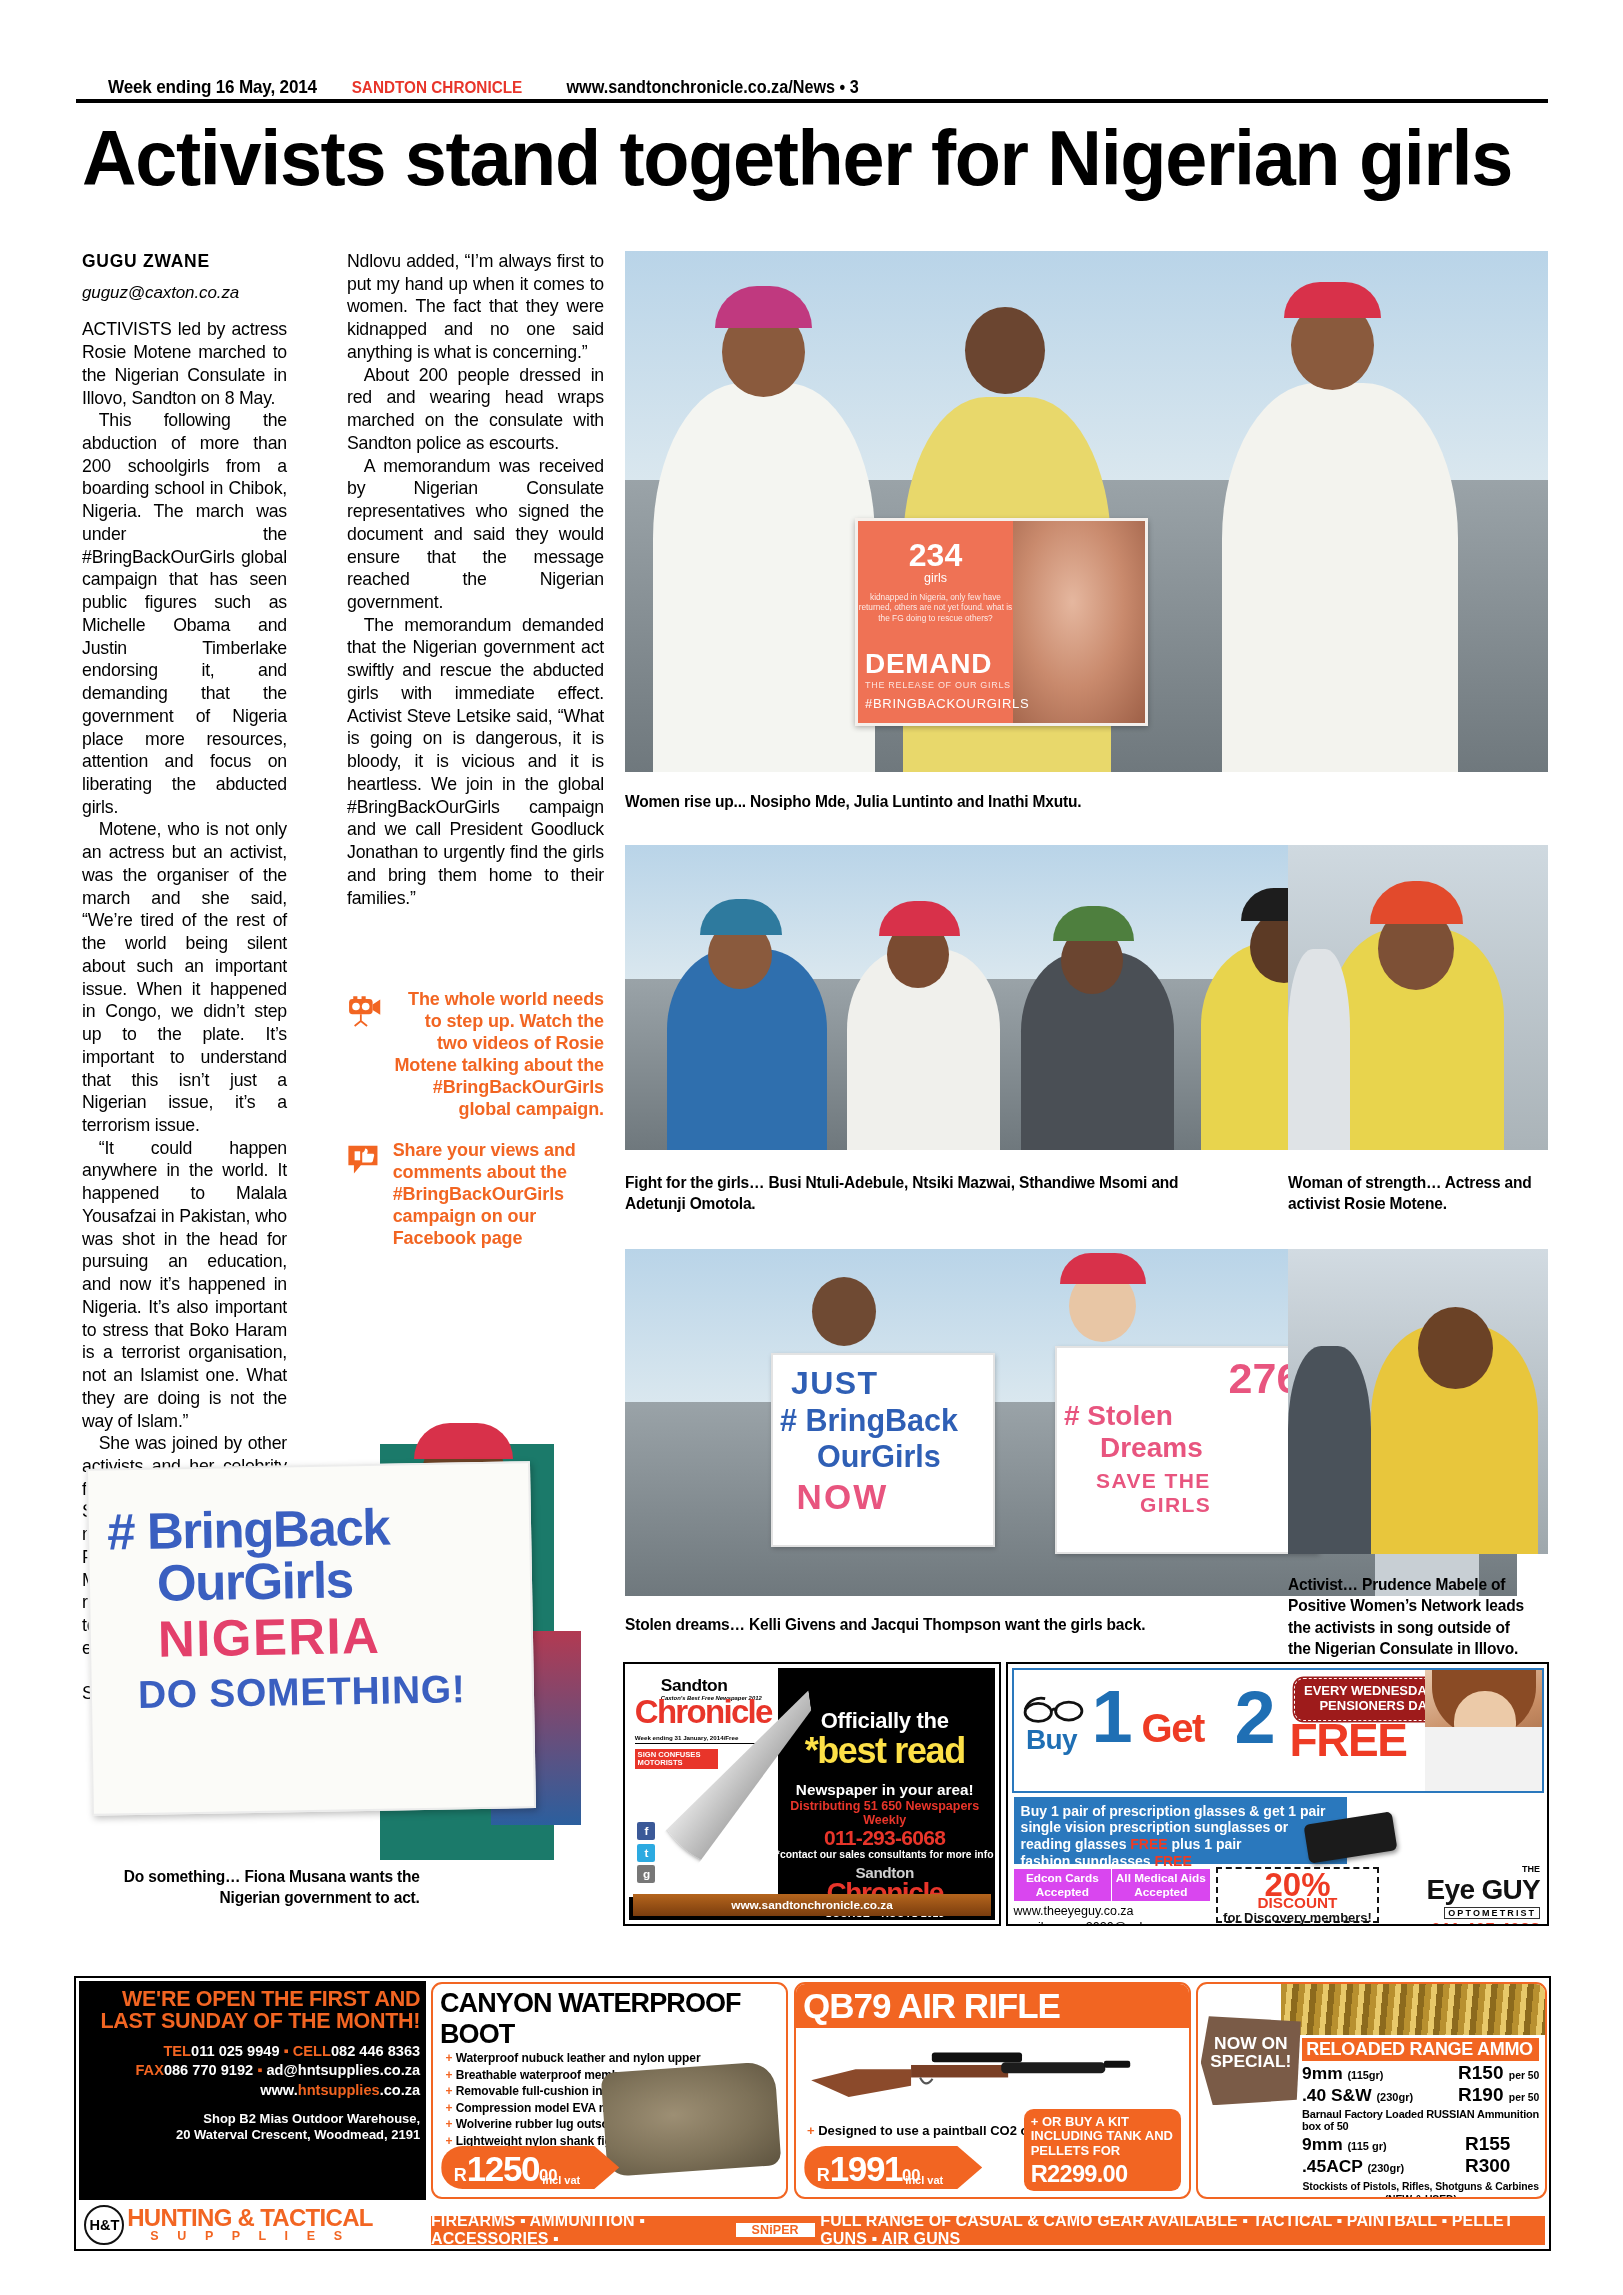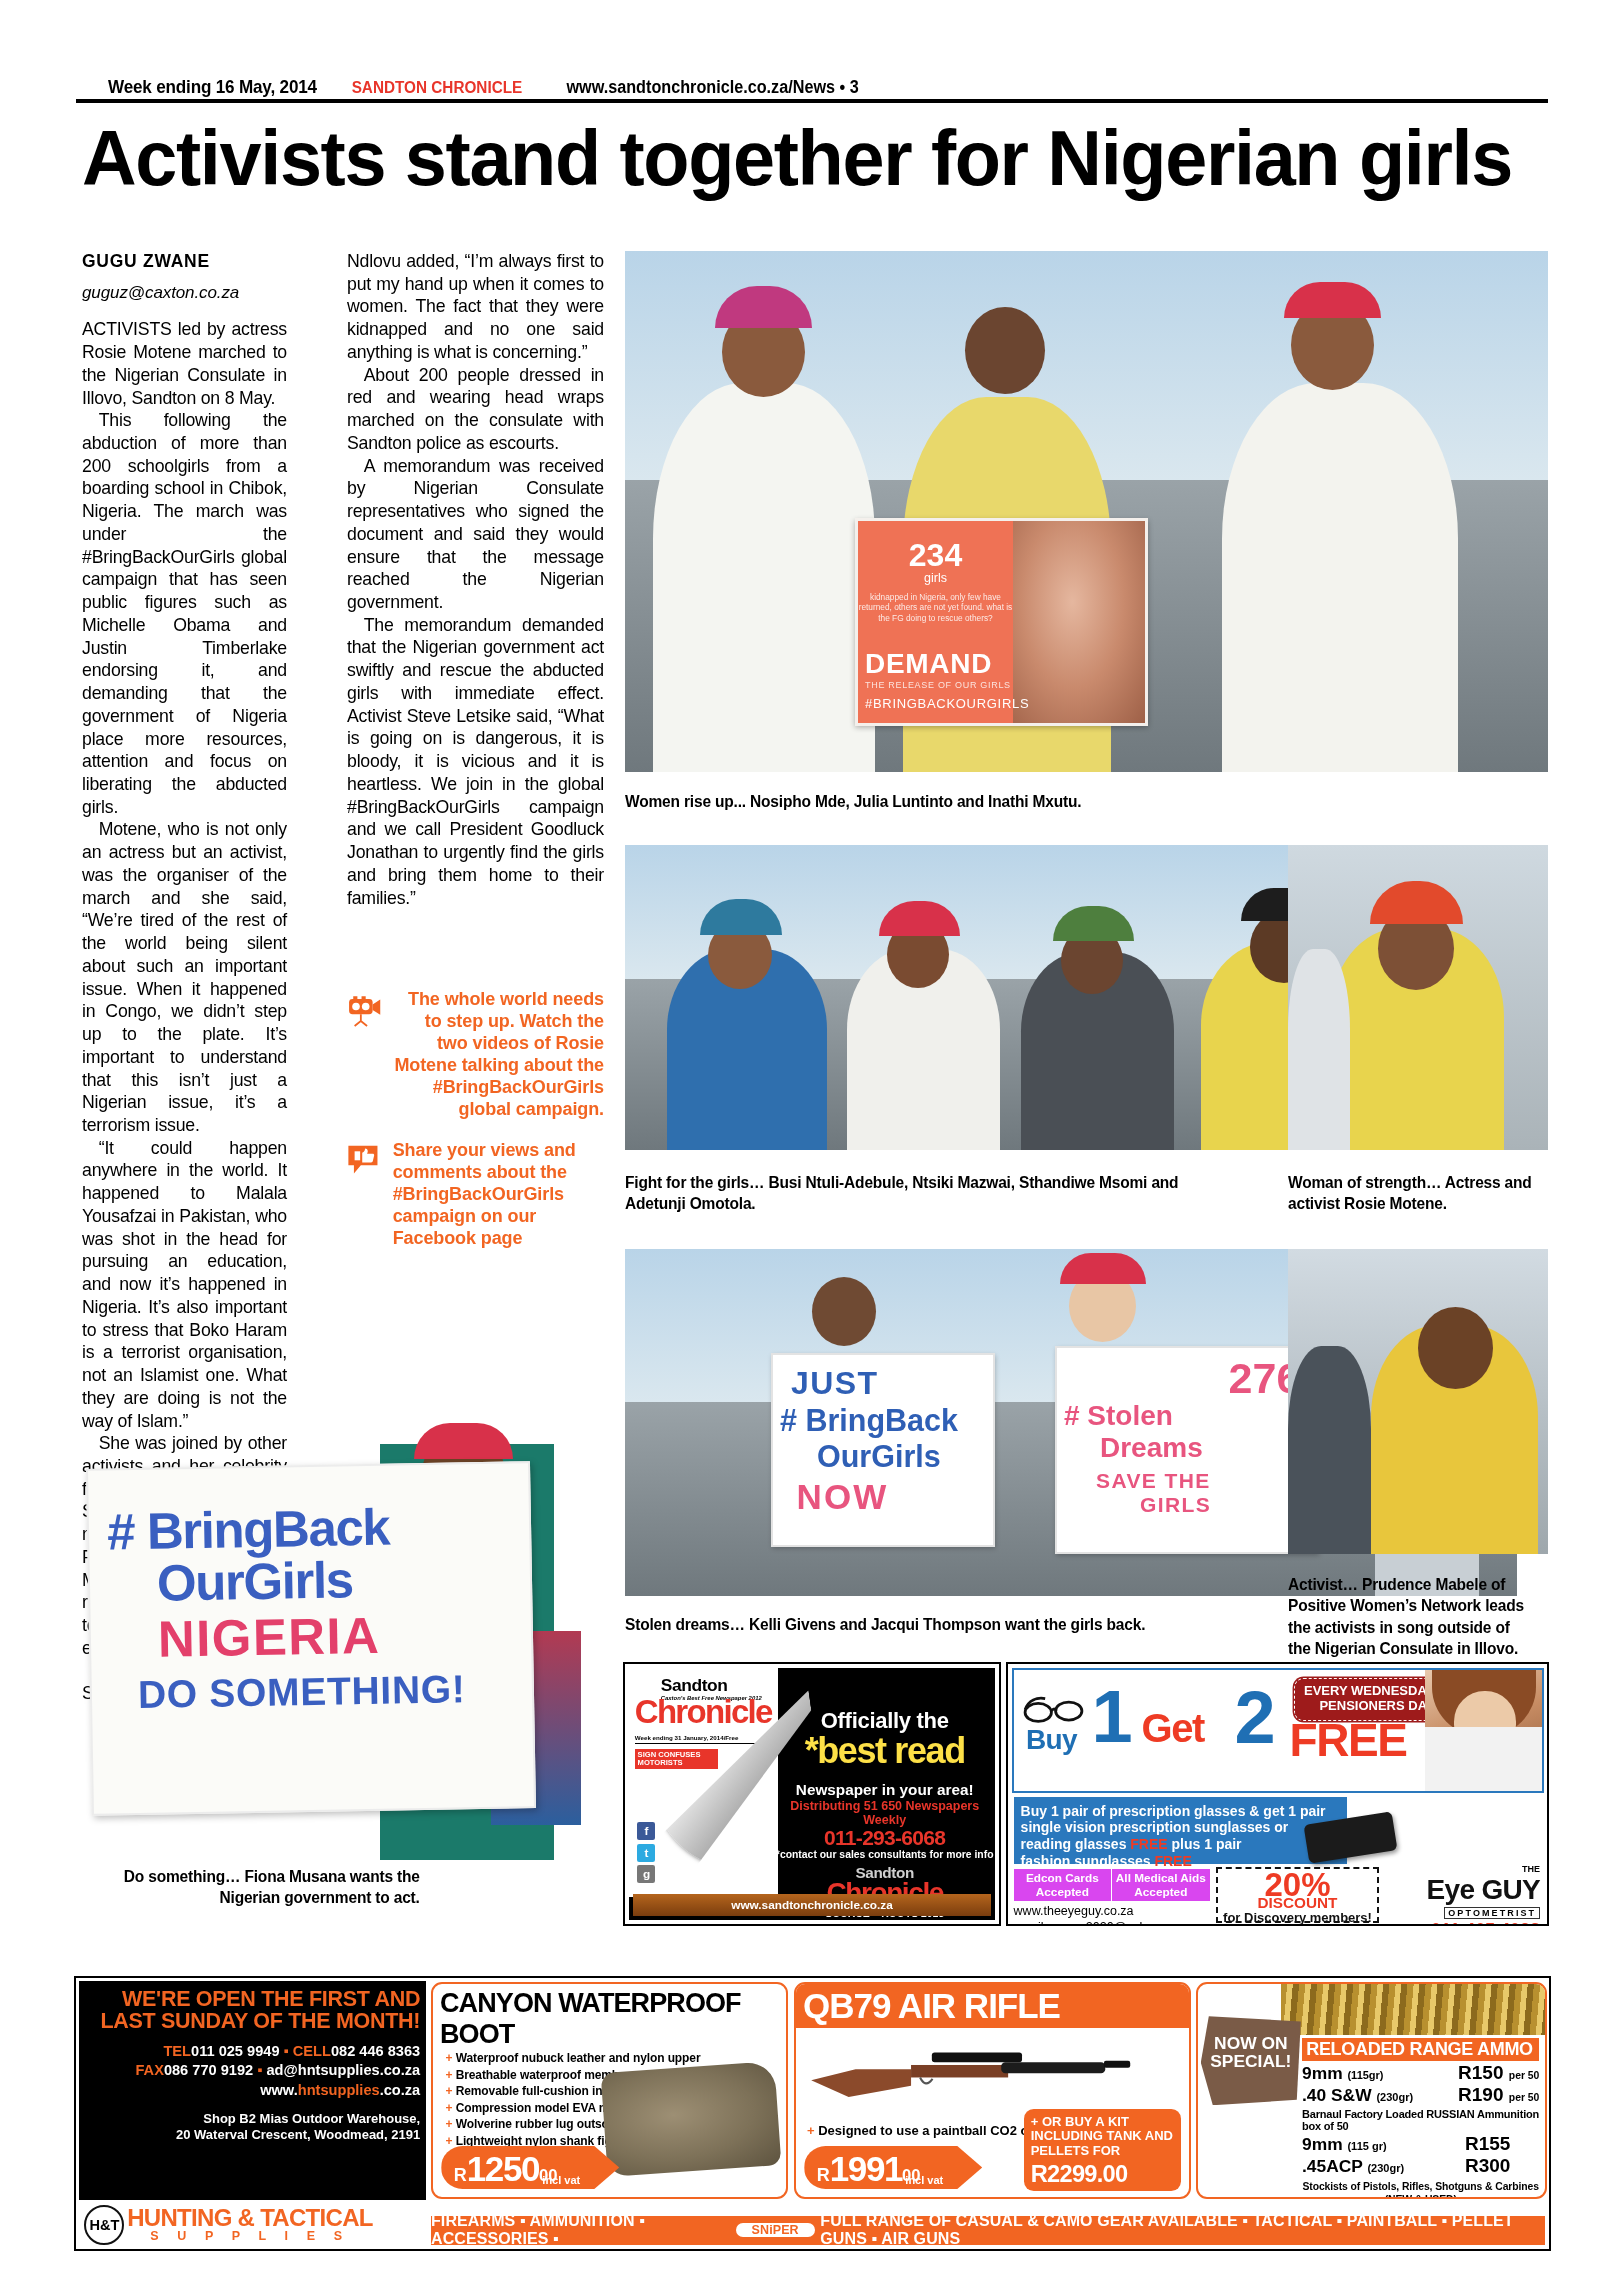--- a/index.html
+++ b/index.html
@@ -257,21 +257,21 @@
   .ammo-row .nm small { font-size:11px; font-weight:bold; }
   .ammo-row .pr { font-size:19px; font-weight:bold; }
   .ammo-row .pr small { font-size:10.4px; font-weight:bold; }
   .ammo-sub { font-size:11px; font-weight:bold; letter-spacing:-0.2px; margin:1.4px 0;}
   .ammo-foot { font-size:10.4px; font-weight:bold; text-align:center; line-height:1.25; margin-top:2.8px; letter-spacing:-0.1px;}
   .strip-bar {
     position:absolute; left:355px; right:4.2px; bottom:4.2px; height:29px;
     background:#f26522; color:#fff; font-size:16px; font-weight:bold;
     display:flex; align-items:center; justify-content:center; letter-spacing:0.1px;
   }
-  .strip-bar .sn { background:#fff; color:#f26522; border-radius:7px; padding:0 16px; margin:0 5.6px; font-size:12.5px;}
+  .strip-bar .sn { background:#fff; color:#f26522; border-radius:0; padding:0 16px; margin:0 5.6px; font-size:12.5px;}
 
   
   .sky { position:absolute; left:0; top:0; width:100%; height:46%; background:linear-gradient(#b9d4e8,#dbe8ef); }
   .ground { position:absolute; left:0; bottom:0; width:100%; height:56%; background:linear-gradient(#9aa3a8,#6f787d); }
   .person { position:absolute; bottom:0; border-radius:40% 40% 0 0; }
   .head { position:absolute; border-radius:50%; }
   .poster {
     position:absolute; background:#ef7255; color:#fff; text-align:center;
     border:3.5px solid #f4f0ec; box-shadow:0 2.1px 5.6px rgba(0,0,0,.3);
   }

